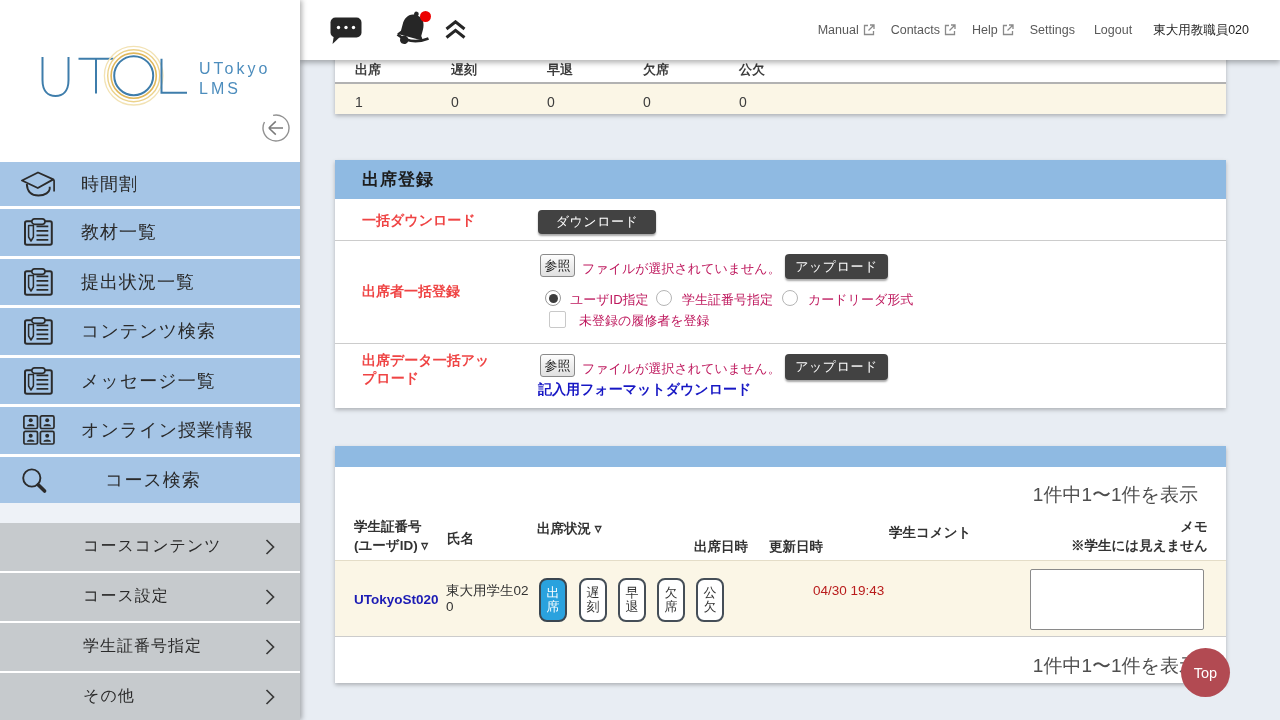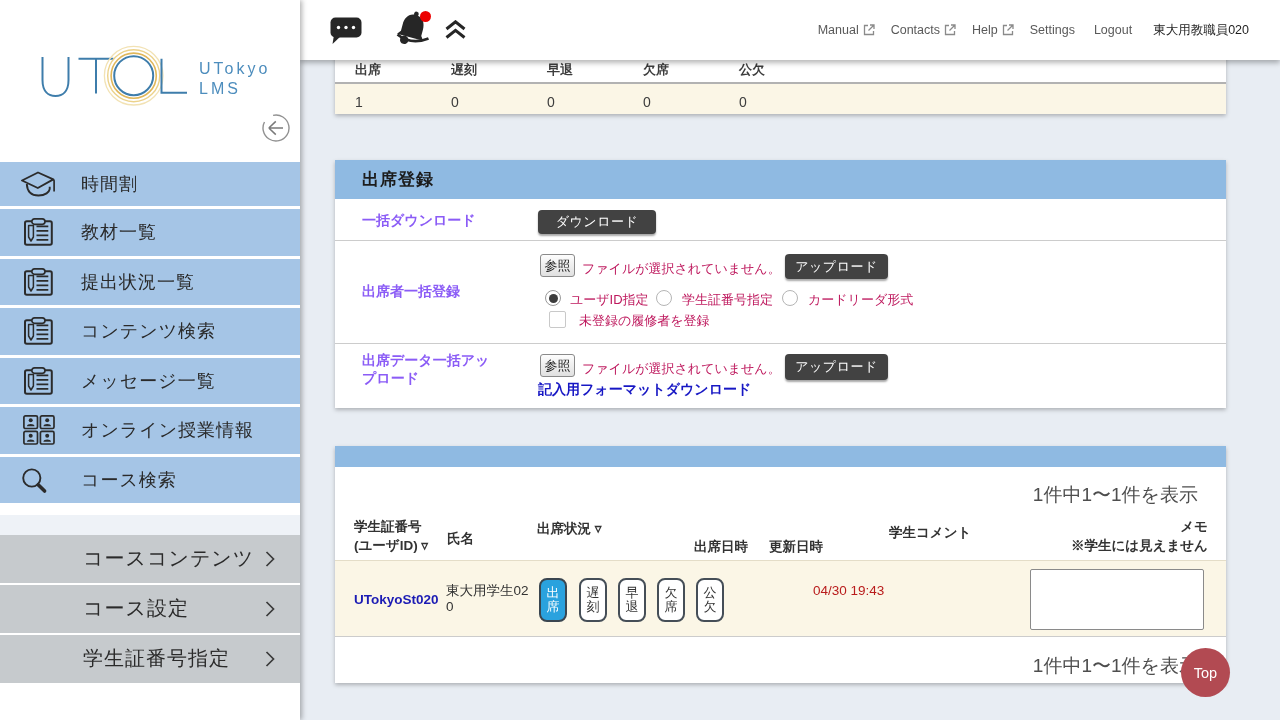--- a/index.html
+++ b/index.html
@@ -21,40 +21,40 @@
   #sidebar { position:absolute; left:0; top:0; width:300px; height:720px; background:#fff;
              box-shadow:2px 0 5px rgba(0,0,0,0.30); z-index:40; }
   .menu { position:absolute; left:0; top:162px; width:300px; }
   .mitem { position:relative; width:300px; height:46.5px; background:#a5c5e6; margin-bottom:3px;
            display:flex; align-items:center; color:#2a2a2a; font-size:18px; letter-spacing:1px; }
   .mitem:first-child { height:44px; }
   .mitem .mico { position:absolute; left:22px; top:50%; transform:translateY(-50%); width:32px; height:32px; }
   .mitem .mtext { margin-left:81px; }
   .gap-strip { width:300px; height:20px; background:#eef2f7; }
   .gitem { position:relative; width:300px; height:47.5px; background:#c6cacd; margin-top:2.5px;
-           display:flex; align-items:center; color:#2a2a2a; font-size:20px; letter-spacing:1px; }
+           display:flex; align-items:center; color:#2a2a2a; font-size:16px; letter-spacing:1px; }
   .gitem .mtext { margin-left:83px; }
   .gitem .chev { position:absolute; right:24px; top:50%; transform:translateY(-50%); }
 
   
   .card { position:absolute; left:335px; width:891px; background:#fff; box-shadow:0 2px 4px rgba(0,0,0,0.25); }
 
   
   #card1 { top:38px; height:76px; }
   #card1 .hrow { position:absolute; left:0; top:0; width:100%; height:46px; display:flex; align-items:flex-end; padding-bottom:3px;
                  border-bottom:2px solid #b2b2b2; font-size:13px; color:#3c3c3c; font-weight:bold; }
   #card1 .vrow { position:absolute; left:0; top:46px; width:100%; height:30px; background:#fbf6e6; display:flex; align-items:center; padding-top:5px; font-size:14px; color:#3c3c3c; }
   .c1col { width:96px; padding-left:20px; }
 
   
   #card2 { top:160px; height:248px; }
   #card2 .sechead { height:39px; background:#8fbae2; display:flex; align-items:center;
                     font-size:17px; font-weight:bold; color:#1c1c1c; padding-left:27px; letter-spacing:1px; }
   .frow { position:relative; border-bottom:1px solid #ccc; }
-  .flabel { position:absolute; left:27px; font-size:14px; font-weight:bold; color:#8b5cf6; letter-spacing:0px; }
+  .flabel { position:absolute; left:27px; font-size:14px; font-weight:bold; color:#ef4444; letter-spacing:0px; }
   .darkbtn { position:absolute; background:#424242; color:#fff; border-radius:4px; font-size:13px;
              display:flex; align-items:center; justify-content:center; letter-spacing:0.5px;
              box-shadow:0 2px 2px rgba(0,0,0,0.35); }
   .refbtn { position:absolute; width:35px; height:23px; border:1px solid #8a8a8a; border-radius:3px;
             background:linear-gradient(#fdfdfd,#e0e0e0); color:#222; font-size:13px;
             display:flex; align-items:center; justify-content:center; }
   .ftext { position:absolute; font-size:13px; color:#be185d; }
   .radio { position:absolute; width:16px; height:16px; border-radius:50%; border:1px solid #b5b5b5; background:#fff; }
   .radio.sel { border-color:#9a9a9a; }
   .radio.sel::after { content:""; position:absolute; left:2.5px; top:2.5px; width:9px; height:9px; border-radius:50%; background:#3c3c3c; }
@@ -280,21 +280,21 @@
               <path d="M3.9 11.3 C3.9 8.1 11.5 8.1 11.5 11.3 Z" fill="#2b2b2b"></path>
             </g>
             <g transform="translate(16.5 15.5)">
               <rect x="0.9" y="0.9" width="13.6" height="12.6" rx="1.5" fill="none" stroke="#2b2b2b" stroke-width="1.7"></rect>
               <circle cx="7.7" cy="5.3" r="2" fill="#2b2b2b"></circle>
               <path d="M3.9 11.3 C3.9 8.1 11.5 8.1 11.5 11.3 Z" fill="#2b2b2b"></path>
             </g>
           </svg>
           <span class="mtext">オンライン授業情報</span>
         </div>
-      <div class="mitem" style="margin-bottom:12px;">
+      <div class="mitem" style="margin-bottom:0;padding-left:24px;">
           <svg class="mico" style="left:22px; width:32px; height:32px;" viewBox="0 0 32 32">
             <circle cx="9.8" cy="14" r="8.6" fill="none" stroke="#2b2b2b" stroke-width="1.9"></circle>
             <path d="M16.2 20.7 L22.6 27" stroke="#2b2b2b" stroke-width="3.6" stroke-linecap="round"></path>
           </svg>
           <span class="mtext">コース検索</span>
         </div>
       <div class="gap-strip"></div>
       <div class="gitem" style="margin-top:0;">
           <span class="mtext">コースコンテンツ</span>
           <svg class="chev" width="12" height="18" viewBox="0 0 12 18">
@@ -306,16 +306,22 @@
           <svg class="chev" width="12" height="18" viewBox="0 0 12 18">
             <path d="M2.5 2 L9.5 9 L2.5 16" fill="none" stroke="#3a3a3a" stroke-width="1.7"></path>
           </svg>
         </div>
       <div class="gitem">
           <span class="mtext">学生証番号指定</span>
           <svg class="chev" width="12" height="18" viewBox="0 0 12 18">
             <path d="M2.5 2 L9.5 9 L2.5 16" fill="none" stroke="#3a3a3a" stroke-width="1.7"></path>
           </svg>
         </div>
+      <div class="gitem">
+          <span class="mtext">その他</span>
+          <svg class="chev" width="12" height="18" viewBox="0 0 12 18">
+            <path d="M2.5 2 L9.5 9 L2.5 16" fill="none" stroke="#3a3a3a" stroke-width="1.7"></path>
+          </svg>
+        </div>
     </div>
   </div>
 
 </div>
 
 </body></html>

